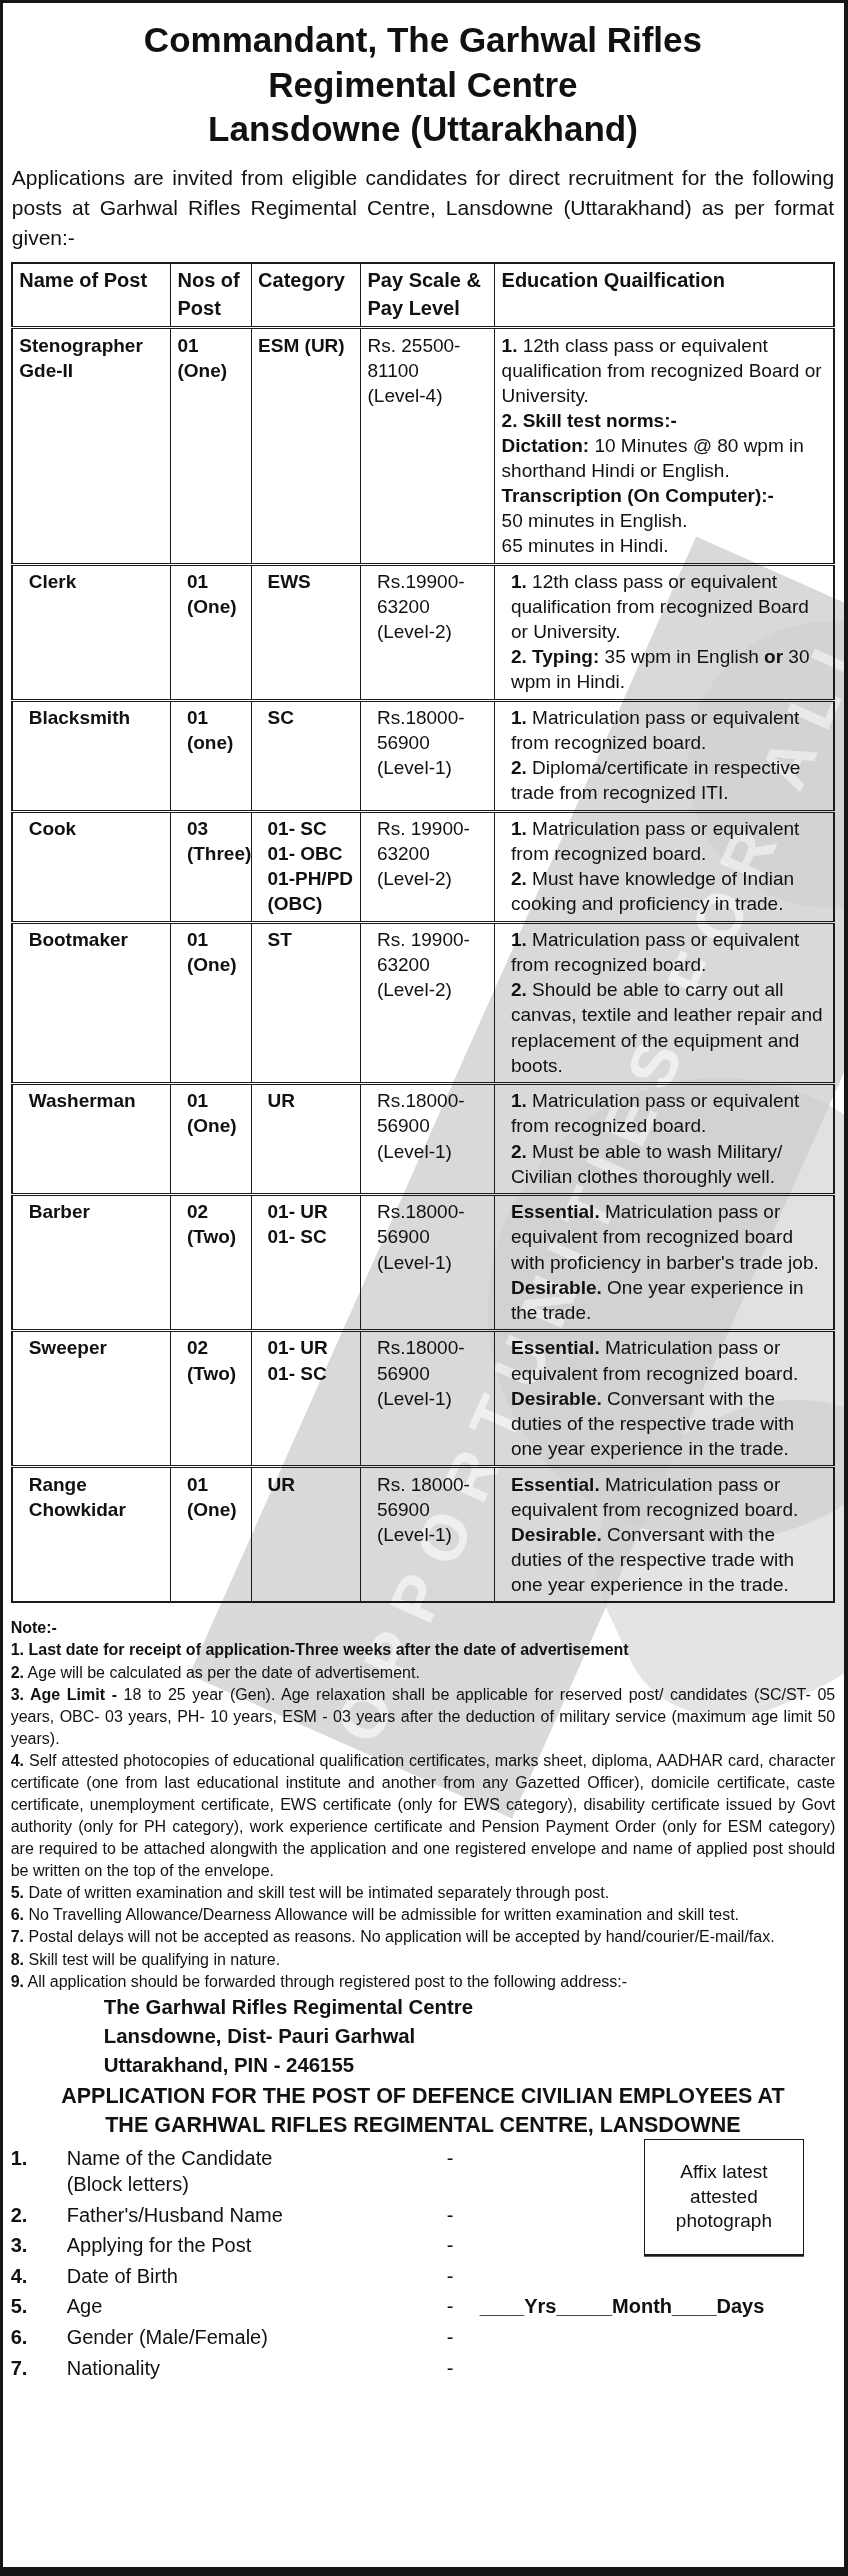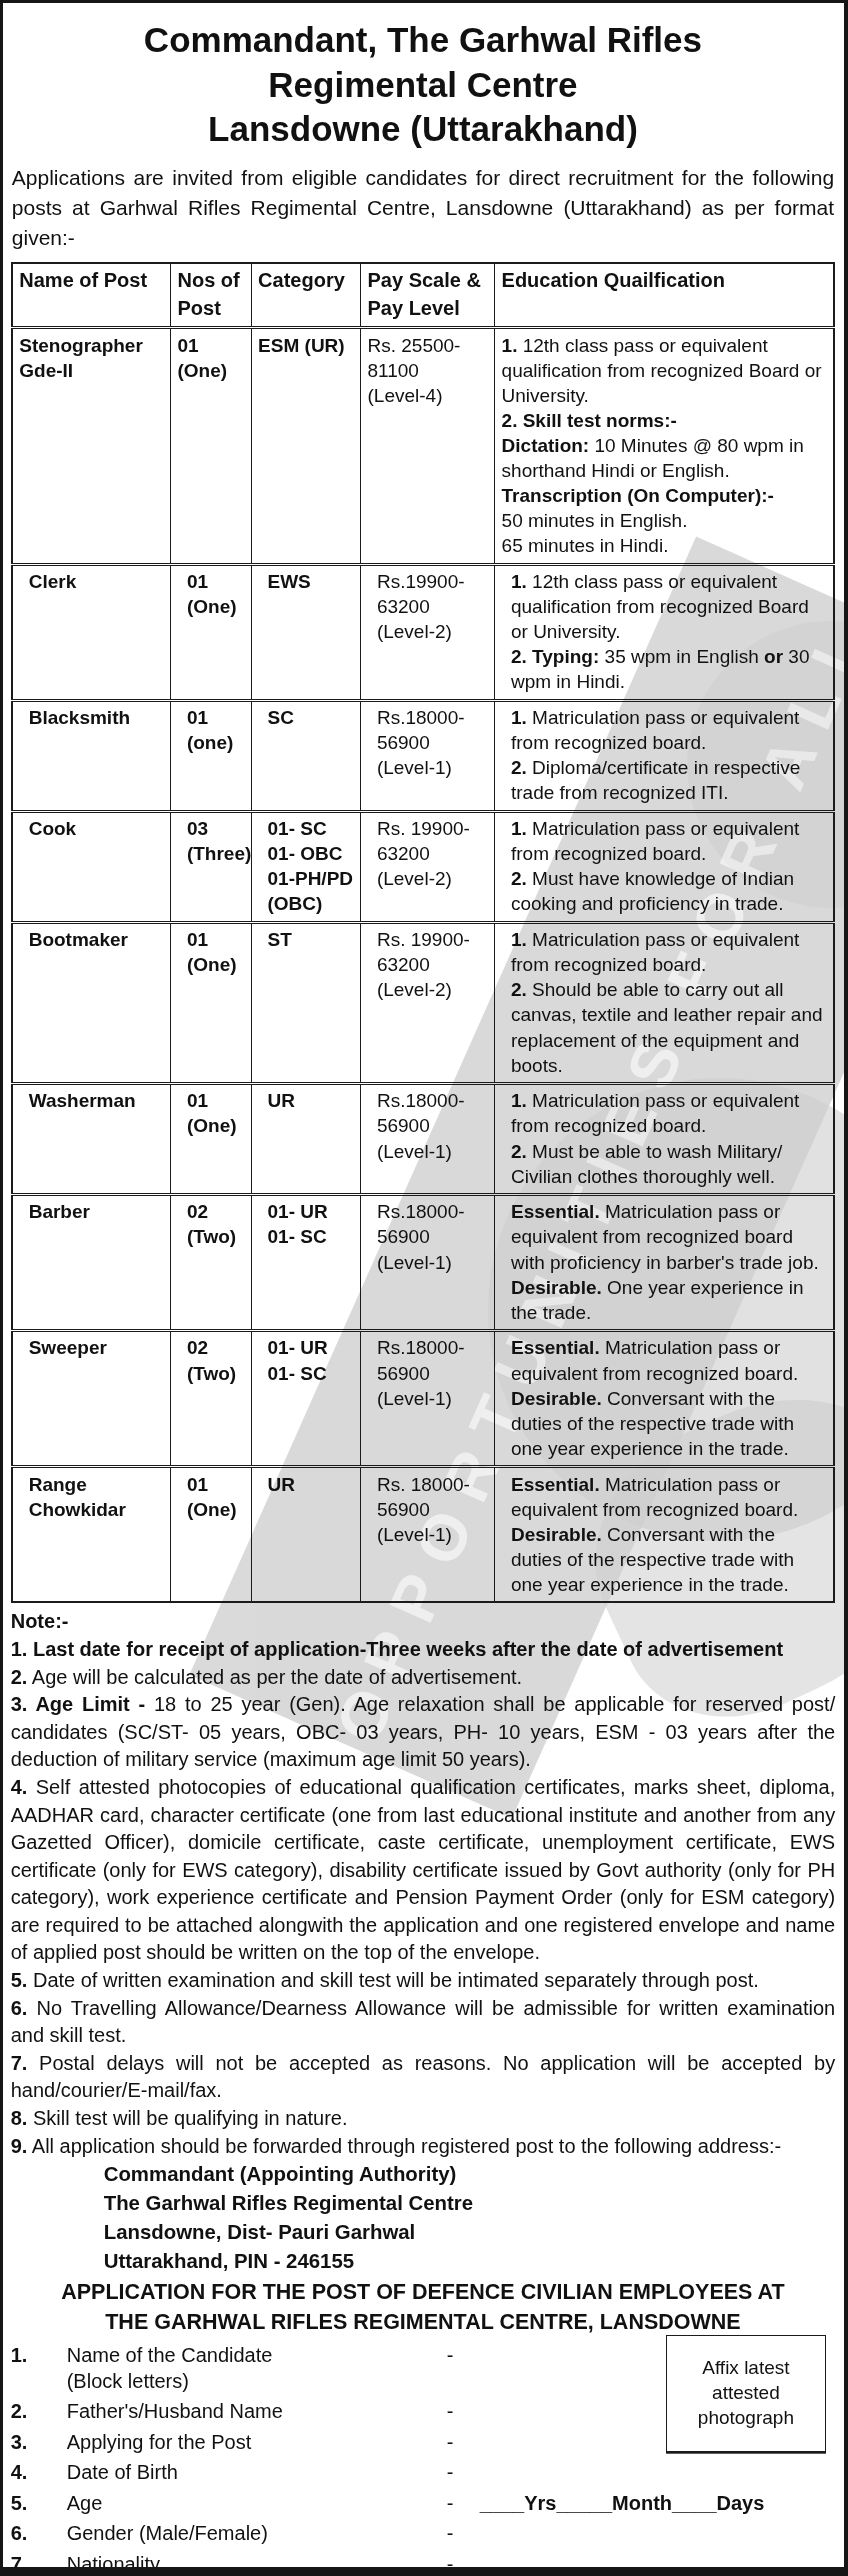--- a/index.html
+++ b/index.html
@@ -62,39 +62,39 @@
   table.posts thead th { font-size: 20px; font-weight: bold; line-height: 1.38; border-bottom: 3.9px double #1b1b1b; white-space: pre-line; }
   table.posts tbody tr + tr td { border-top: 3.9px double #1b1b1b; padding-left: 16px; }
   .cell-post { font-weight: bold; white-space: pre-line; }
   .cell-nos { font-weight: bold; white-space: pre-line; }
   .cell-category { font-weight: bold; white-space: pre-line; }
   .cell-pay { white-space: pre-line; }
   .col-post { width: 19.3%; } .col-nos { width: 9.8%; } .col-cat { width: 13.3%; } .col-pay { width: 16.3%; } .col-edu { width: 41.3%; }
   .ed-par { margin: 0; }
 
   
-  .notes { margin-top: 5px; font-size: 20px; line-height: 1.38; }
+  .notes { margin-top: 14px; font-size: 16px; line-height: 1.38; }
   .note-heading { font-weight: bold; }
   .note-item { text-align: justify; }
   .note-item.no-justify { text-align: left; }
 
   
   .address { font-weight: bold; font-size: 20.4px; line-height: 1.42; margin-left: 93px; }
 
   
   .app-heading { text-align: center; font-weight: bold; font-size: 21.5px; line-height: 1.38; margin-top: 2px; }
 
   
   .form-section { position: relative; margin-top: 5.5px; font-size: 20px; line-height: 1.28; }
   .form-item { display: grid; grid-template-columns: 56px 380px 33px auto; margin-bottom: 5px; }
   .form-num { font-weight: bold; }
   .form-sub { }
   .form-value { font-weight: bold; white-space: nowrap; }
   .photo-box {
-    position: absolute; right: 9px; top: -7.7px; width: 152px; height: 108px;
+    position: absolute; right: 31px; top: -7.7px; width: 152px; height: 108px;
     border: 1.7px solid #1b1b1b; box-shadow: 0 1.7px 0 #1b1b1b;
     display: flex; align-items: center; justify-content: center; text-align: center;
     font-size: 19px; line-height: 1.3; padding: 3.3px;
   }
 </style>
 </head>
 <body>
 
 <div class="page">
 
@@ -277,21 +277,20 @@
           <div class="note-item"><b>4.</b> Self attested photocopies of educational qualification certificates, marks sheet, diploma, AADHAR card, character certificate (one from last educational institute and another from any Gazetted Officer), domicile certificate, caste certificate, unemployment certificate, EWS certificate (only for EWS category), disability certificate issued by Govt authority (only for PH category), work experience certificate and Pension Payment Order (only for ESM category) are required to be attached alongwith the application and one registered envelope and name of applied post should be written on the top of the envelope.</div>
           <div class="note-item no-justify"><b>5.</b> Date of written examination and skill test will be intimated separately through post.</div>
           <div class="note-item"><b>6.</b> No Travelling Allowance/Dearness Allowance will be admissible for written examination and skill test.</div>
           <div class="note-item"><b>7.</b> Postal delays will not be accepted as reasons.  No application will be accepted by hand/courier/E-mail/fax.</div>
           <div class="note-item no-justify"><b>8.</b> Skill test will be qualifying in nature.</div>
           <div class="note-item no-justify"><b>9.</b> All application should be forwarded through registered post to the following address:-</div>
         </div>
     </div>
 
     <div class="address">
-        <div>Commandant  (Appointing Authority)</div>
         <div>The Garhwal Rifles Regimental Centre</div>
         <div>Lansdowne, Dist- Pauri Garhwal</div>
         <div>Uttarakhand, PIN - 246155</div>
       </div>
 
     <div class="app-heading">
       <div>APPLICATION FOR THE POST OF DEFENCE CIVILIAN EMPLOYEES AT</div>
       <div>THE GARHWAL RIFLES REGIMENTAL CENTRE, LANSDOWNE</div>
     </div>
 

